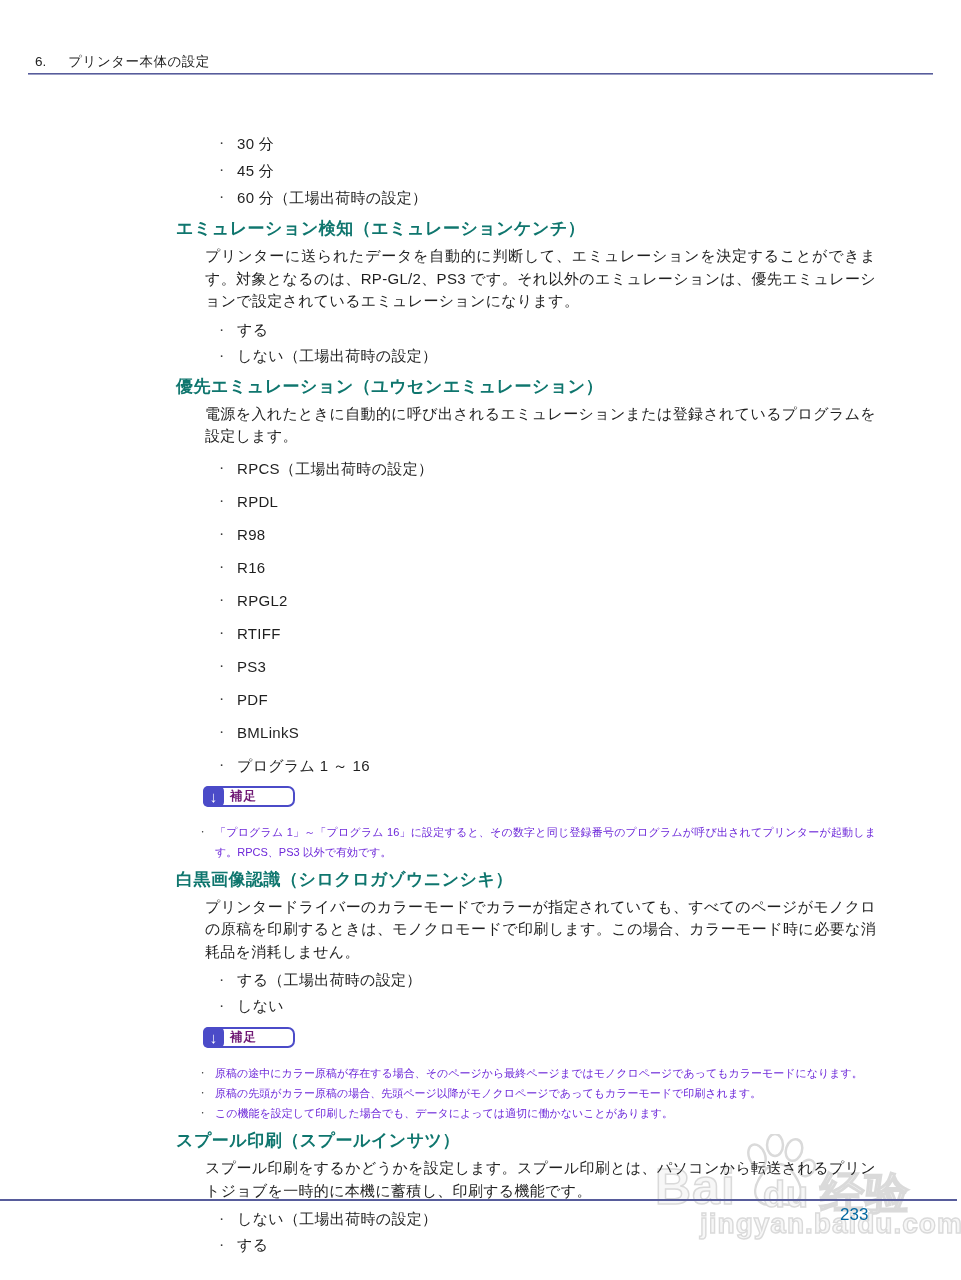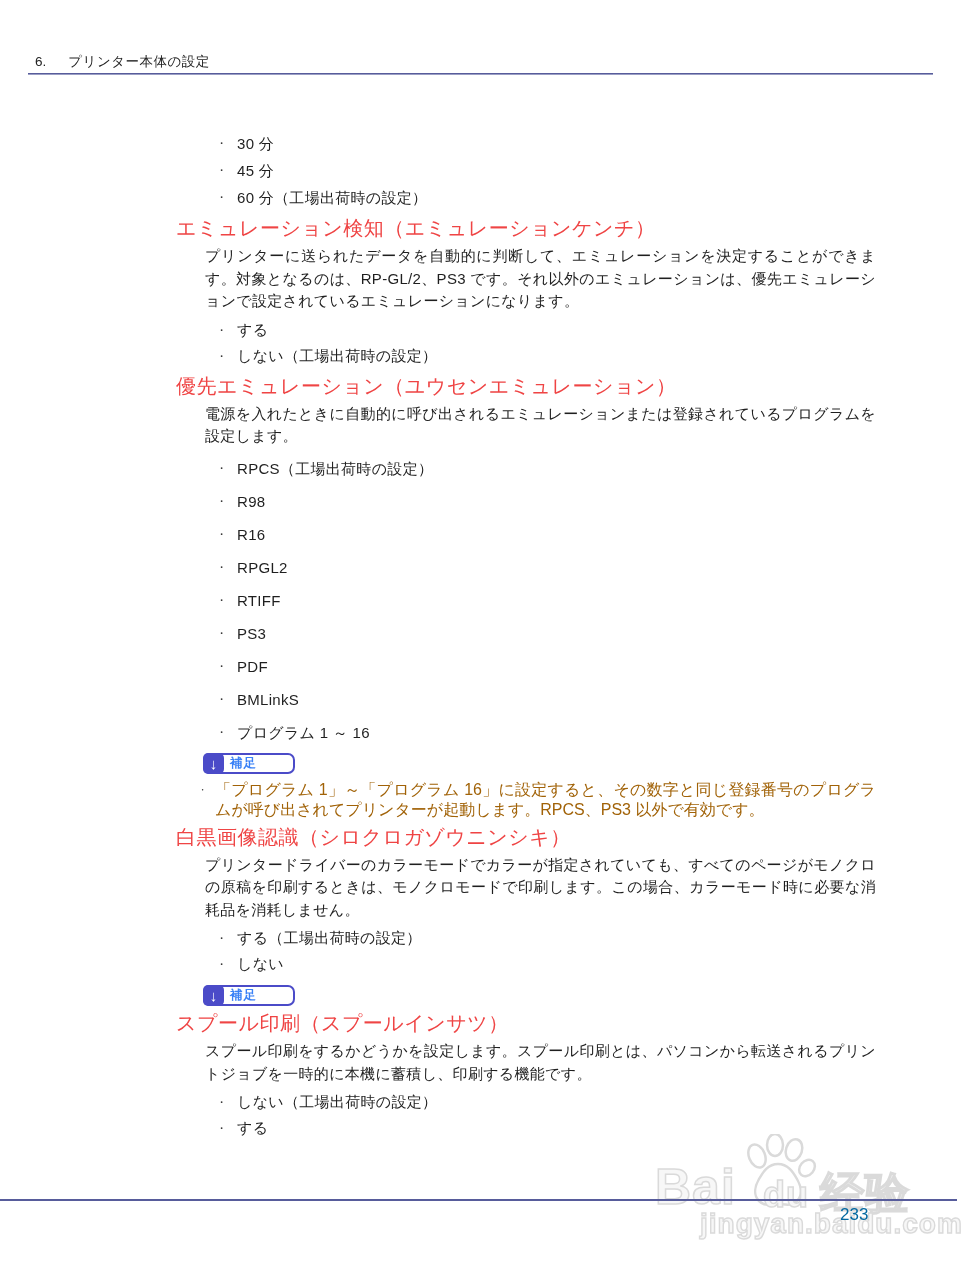--- a/index.html
+++ b/index.html
@@ -74,25 +74,25 @@
   
   .content {
     position: absolute;
     top: 130px; left: 176px;
     width: 702px;
     z-index: 2;
     font-size: 15px;
     color: #1f1f1f;
   }
   h3 {
-    font-size: 20px;
-    font-weight: normal;
+    font-size: 17px;
+    font-weight: bold;
     line-height: 21px;
     letter-spacing: 0.5px;
-    color: #ef4444;
+    color: #0f766e;
   }
   .content p {
     margin: 6px 0 4px 29px;
     width: 671px;
     line-height: 22.5px;
     letter-spacing: 0.3px;
     text-align: justify;
   }
   ul { list-style: none; }
   ul.bullets { padding-left: 46px; }
@@ -132,31 +132,31 @@
     margin: -2px 0 -2px -2px;
     background: #4b4bc8;
     border-radius: 5px;
     color: #ffffff;
     font-size: 15px;
     font-weight: bold;
     line-height: 21px;
     text-align: center;
   }
   .note-label {
-    color: #3b82f6;
+    color: #701a75;
     font-size: 12.5px;
     font-weight: bold;
     padding-left: 6px;
     letter-spacing: 1px;
   }
   ul.notes {
-    margin-top: 6px;
+    margin-top: 15px;
     padding-left: 26px;
-    font-size: 16px;
-    color: #a16207;
+    font-size: 11px;
+    color: #6d28d9;
   }
   ul.notes li {
     position: relative;
     line-height: 20px;
     padding-left: 13px;
     width: 674px;
     text-align: justify;
   }
   ul.notes li::before {
     content: "\30FB";
@@ -209,20 +209,21 @@
         <li><span>する</span></li>
         <li><span>しない（工場出荷時の設定）</span></li>
       </ul>
     </div>
 
     <div class="sec">
       <h3>優先エミュレーション（ユウセンエミュレーション）</h3>
       <p>電源を入れたときに自動的に呼び出されるエミュレーションまたは登録されているプログラムを設定します。</p>
       <ul class="bullets long">
         <li><span>RPCS（工場出荷時の設定）</span></li>
+        <li><span>RPDL</span></li>
         <li><span>R98</span></li>
         <li><span>R16</span></li>
         <li><span>RPGL2</span></li>
         <li><span>RTIFF</span></li>
         <li><span>PS3</span></li>
         <li><span>PDF</span></li>
         <li><span>BMLinkS</span></li>
         <li><span>プログラム 1 ～ 16</span></li>
       </ul>
       <div class="note-box">
@@ -238,20 +239,25 @@
       <h3>白黒画像認識（シロクロガゾウニンシキ）</h3>
       <p>プリンタードライバーのカラーモードでカラーが指定されていても、すべてのページがモノクロの原稿を印刷するときは、モノクロモードで印刷します。この場合、カラーモード時に必要な消耗品を消耗しません。</p>
       <ul class="bullets">
         <li><span>する（工場出荷時の設定）</span></li>
         <li><span>しない</span></li>
       </ul>
       <div class="note-box">
         <span class="note-icon">↓</span>
         <span class="note-label">補足</span>
       </div>
+      <ul class="notes">
+        <li><span>原稿の途中にカラー原稿が存在する場合、そのページから最終ページまではモノクロページであってもカラーモードになります。</span></li>
+        <li><span>原稿の先頭がカラー原稿の場合、先頭ページ以降がモノクロページであってもカラーモードで印刷されます。</span></li>
+        <li><span>この機能を設定して印刷した場合でも、データによっては適切に働かないことがあります。</span></li>
+      </ul>
     </div>
 
     <div class="sec">
       <h3>スプール印刷（スプールインサツ）</h3>
       <p>スプール印刷をするかどうかを設定します。スプール印刷とは、パソコンから転送されるプリントジョブを一時的に本機に蓄積し、印刷する機能です。</p>
       <ul class="bullets">
         <li><span>しない（工場出荷時の設定）</span></li>
         <li><span>する</span></li>
       </ul>
     </div>

